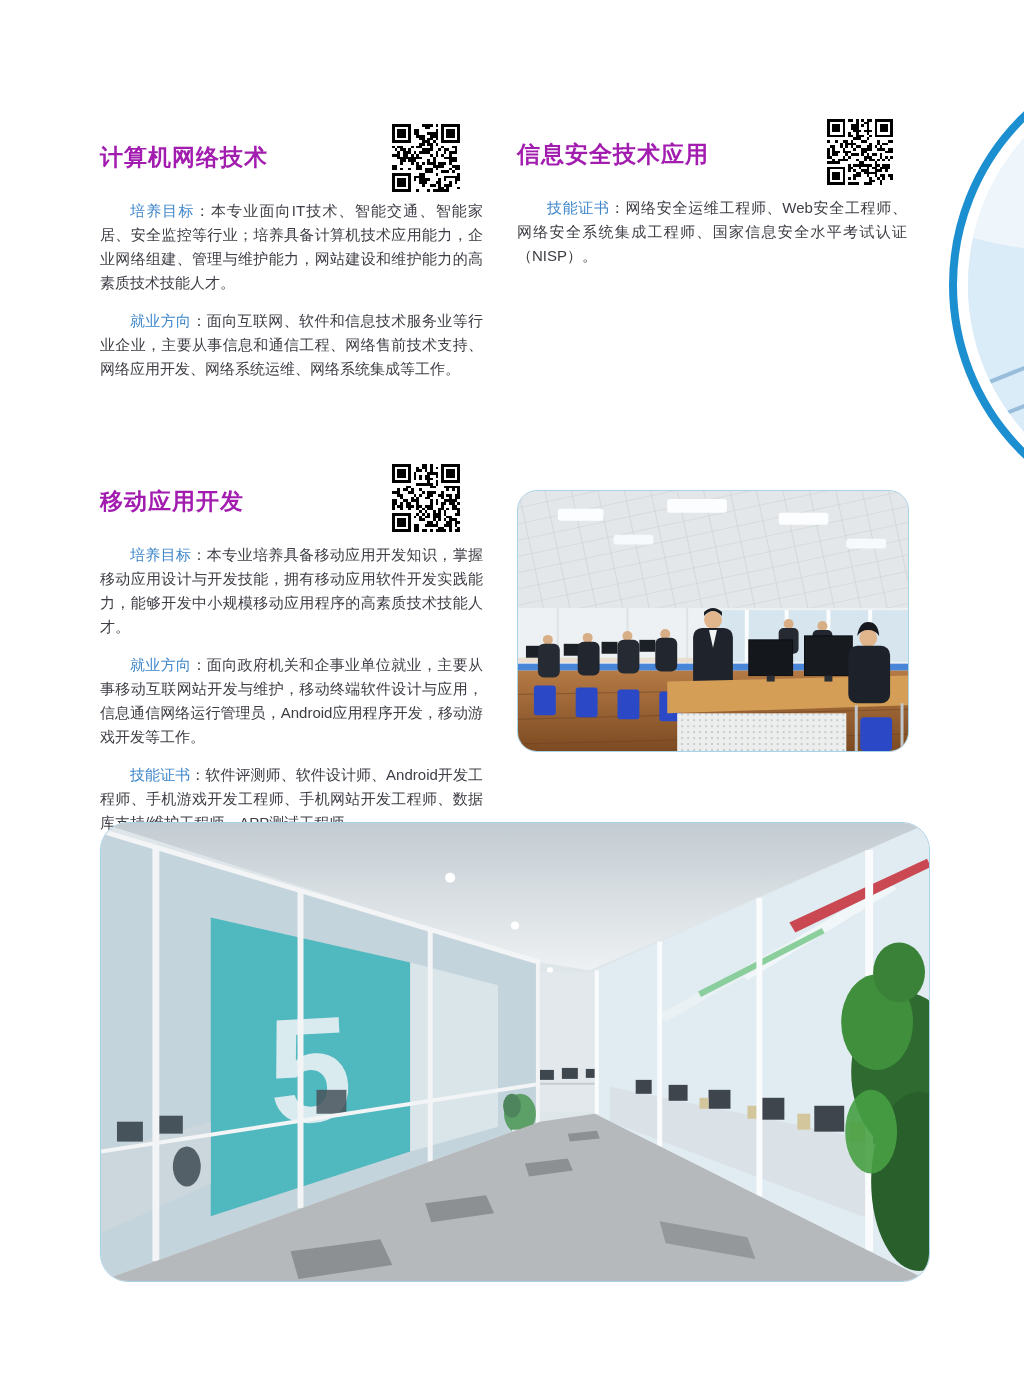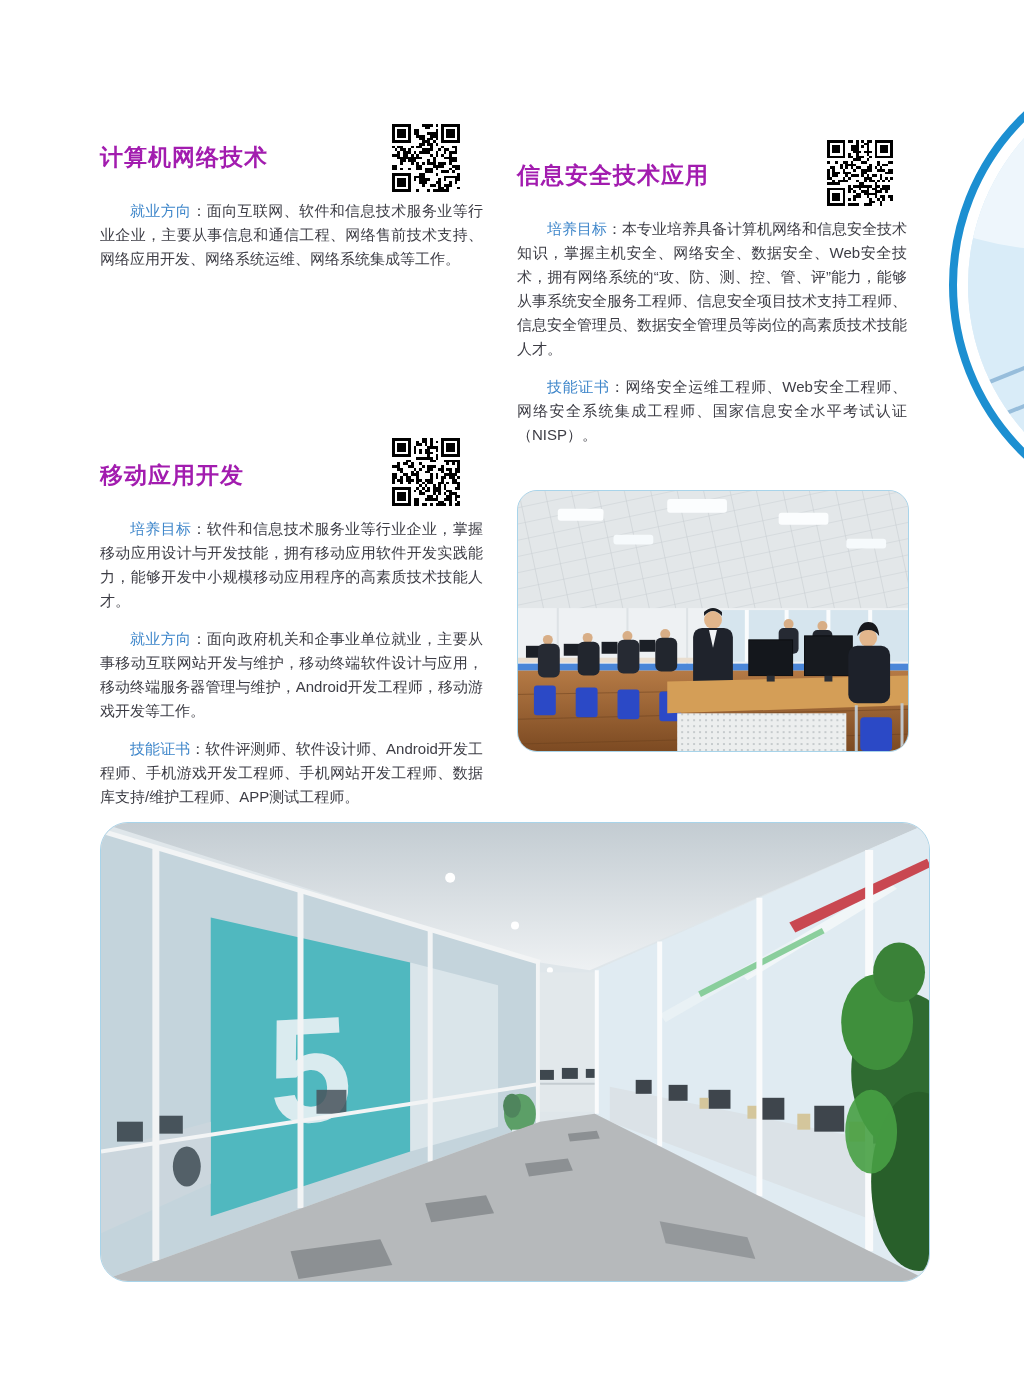--- a/index.html
+++ b/index.html
@@ -15,23 +15,23 @@
   }
   .para{
     font-size:15px;line-height:24px;color:#3d3d45;
     text-align:justify;text-indent:2em;margin-bottom:14px;
   }
   .para .label{color:#3e86ca;}
   .qr{position:absolute;background:#fff}
   .qr svg{width:100%;height:100%;display:block}
   #sec-network{left:100px;top:142px;width:383px}
   #sec-network .qr{left:292px;top:-18px;width:68px;height:68px}
-  #sec-security{left:517px;top:160px;width:390px}
+  #sec-security{left:517px;top:139px;width:390px}
   #sec-security .qr{left:310px;top:-20px;width:66px;height:66px}
-  #sec-mobile{left:100px;top:460px;width:383px}
+  #sec-mobile{left:100px;top:486px;width:383px}
   #sec-mobile .qr{left:292px;top:-22px;width:68px;height:68px}
 
   .photo{position:absolute;overflow:hidden;border:1px solid #a8d4ea;background:#d8dde0}
   .photo svg{display:block;width:100%;height:100%}
   #classroom-photo{left:517px;top:490px;width:392px;height:262px;border-radius:20px}
   #office-photo{left:100px;top:822px;width:830px;height:460px;border-radius:28px}
 
   
   #arc{
     position:absolute;left:949px;top:46px;width:478px;height:478px;
@@ -285,20 +285,21 @@
         <rect x="1" y="1" width="5" height="5" fill="#fff"></rect>
         <rect x="2" y="2" width="3" height="3" fill="#000"></rect>
         <rect x="18" y="0" width="7" height="7" fill="#000"></rect>
         <rect x="19" y="1" width="5" height="5" fill="#fff"></rect>
         <rect x="20" y="2" width="3" height="3" fill="#000"></rect>
         <rect x="0" y="18" width="7" height="7" fill="#000"></rect>
         <rect x="1" y="19" width="5" height="5" fill="#fff"></rect>
         <rect x="2" y="20" width="3" height="3" fill="#000"></rect>
       </svg>
     </div>
+  <p class="para"><span class="label">培养目标</span><span>：本专业面向IT技术、智能交通、智能家居、安全监控等行业；培养具备计算机技术应用能力，企业网络组建、管理与维护能力，网站建设和维护能力的高素质技术技能人才。</span></p>
   <p class="para"><span class="label">就业方向</span><span>：面向互联网、软件和信息技术服务业等行业企业，主要从事信息和通信工程、网络售前技术支持、网络应用开发、网络系统运维、网络系统集成等工作。</span></p>
 </section>
 
 <section class="panel" id="sec-security">
   <h2>信息安全技术应用</h2>
   <div class="qr">
       <svg viewBox="0 0 25 25" shape-rendering="crispEdges">
         <rect x="8" y="0" width="1" height="1" fill="#000"></rect>
         <rect x="9" y="0" width="1" height="1" fill="#000"></rect>
         <rect x="11" y="0" width="1" height="1" fill="#000"></rect>
@@ -502,21 +503,20 @@
         <rect x="1" y="1" width="5" height="5" fill="#fff"></rect>
         <rect x="2" y="2" width="3" height="3" fill="#000"></rect>
         <rect x="18" y="0" width="7" height="7" fill="#000"></rect>
         <rect x="19" y="1" width="5" height="5" fill="#fff"></rect>
         <rect x="20" y="2" width="3" height="3" fill="#000"></rect>
         <rect x="0" y="18" width="7" height="7" fill="#000"></rect>
         <rect x="1" y="19" width="5" height="5" fill="#fff"></rect>
         <rect x="2" y="20" width="3" height="3" fill="#000"></rect>
       </svg>
     </div>
-  <p class="para"><span class="label">培养目标</span><span>：本专业培养具备计算机网络和信息安全技术知识，掌握主机安全、网络安全、数据安全、Web安全技术，拥有网络系统的“攻、防、测、控、管、评”能力，能够从事系统安全服务工程师、信息安全项目技术支持工程师、信息安全管理员、数据安全管理员等岗位的高素质技术技能人才。</span></p>
   <p class="para"><span class="label">技能证书</span><span>：网络安全运维工程师、Web安全工程师、网络安全系统集成工程师、国家信息安全水平考试认证（NISP）。</span></p>
 </section>
 
 <section class="panel" id="sec-mobile">
   <h2>移动应用开发</h2>
   <div class="qr">
       <svg viewBox="0 0 25 25" shape-rendering="crispEdges">
         <rect x="11" y="0" width="1" height="1" fill="#000"></rect>
         <rect x="12" y="0" width="1" height="1" fill="#000"></rect>
         <rect x="14" y="0" width="1" height="1" fill="#000"></rect>
@@ -729,22 +729,22 @@
         <rect x="1" y="1" width="5" height="5" fill="#fff"></rect>
         <rect x="2" y="2" width="3" height="3" fill="#000"></rect>
         <rect x="18" y="0" width="7" height="7" fill="#000"></rect>
         <rect x="19" y="1" width="5" height="5" fill="#fff"></rect>
         <rect x="20" y="2" width="3" height="3" fill="#000"></rect>
         <rect x="0" y="18" width="7" height="7" fill="#000"></rect>
         <rect x="1" y="19" width="5" height="5" fill="#fff"></rect>
         <rect x="2" y="20" width="3" height="3" fill="#000"></rect>
       </svg>
     </div>
-  <p class="para"><span class="label">培养目标</span><span>：软件和信息技术服务业等行业企业，掌握移动应用设计与开发技能，拥有移动应用软件开发实践能力，能够开发中小规模移动应用程序的高素质技术技能人才。</span></p>
-  <p class="para"><span class="label">就业方向</span><span>：面向政府机关和企事业单位就业，主要从事移动互联网站开发与维护，移动终端软件设计与应用，移动终端服务器管理与维护，Android开发工程师，移动游戏开发等工作。</span></p>
+  <p class="para"><span class="label">培养目标</span><span>：本专业培养具备移动应用开发知识，掌握移动应用设计与开发技能，拥有移动应用软件开发实践能力，能够开发中小规模移动应用程序的高素质技术技能人才。</span></p>
+  <p class="para"><span class="label">就业方向</span><span>：面向政府机关和企事业单位就业，主要从事移动互联网站开发与维护，移动终端软件设计与应用，信息通信网络运行管理员，Android应用程序开发，移动游戏开发等工作。</span></p>
   <p class="para"><span class="label">技能证书</span><span>：软件评测师、软件设计师、Android开发工程师、手机游戏开发工程师、手机网站开发工程师、数据库支持/维护工程师、APP测试工程师。</span></p>
 </section>
 
 <div class="photo" id="classroom-photo">
   <svg viewBox="0 0 392 262" preserveAspectRatio="none">
     <defs>
       <pattern id="ceil" width="26" height="16" patternUnits="userSpaceOnUse" patternTransform="rotate(-12)">
         <rect width="26" height="16" fill="#e3e7e9"></rect>
         <path d="M0 0H26M0 0V16" stroke="#c9cfd3" stroke-width="1.2"></path>
       </pattern>

